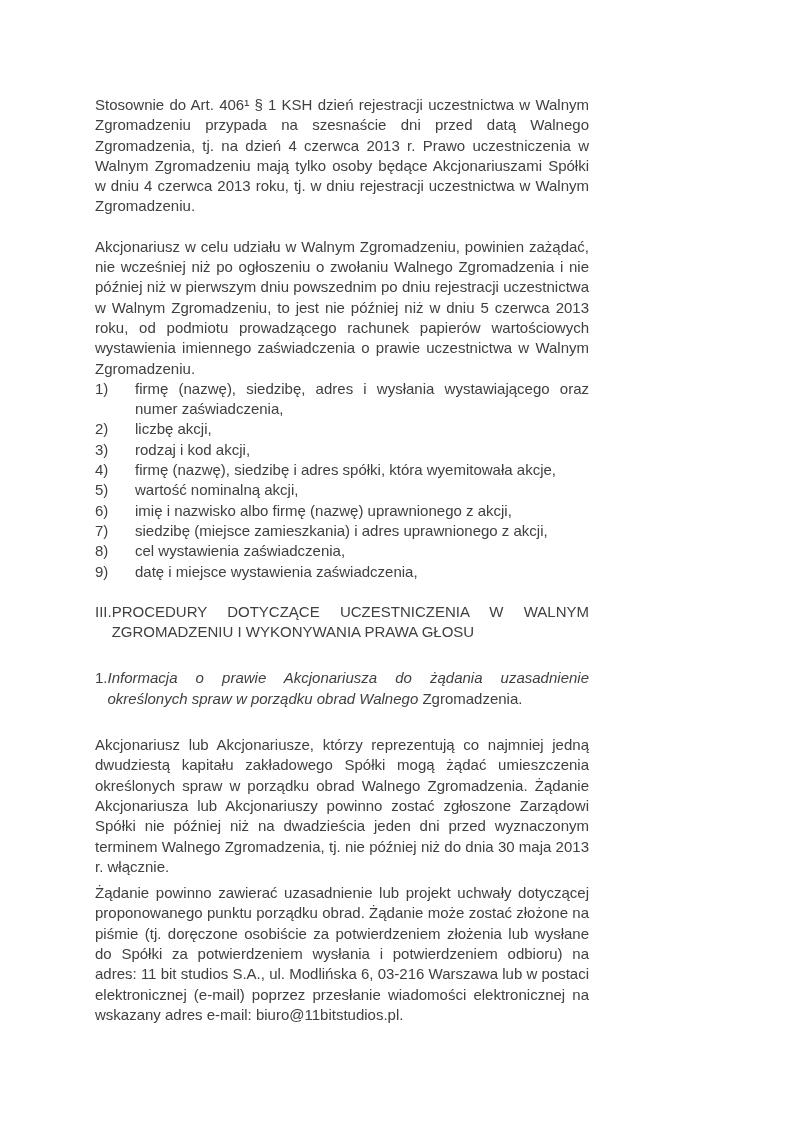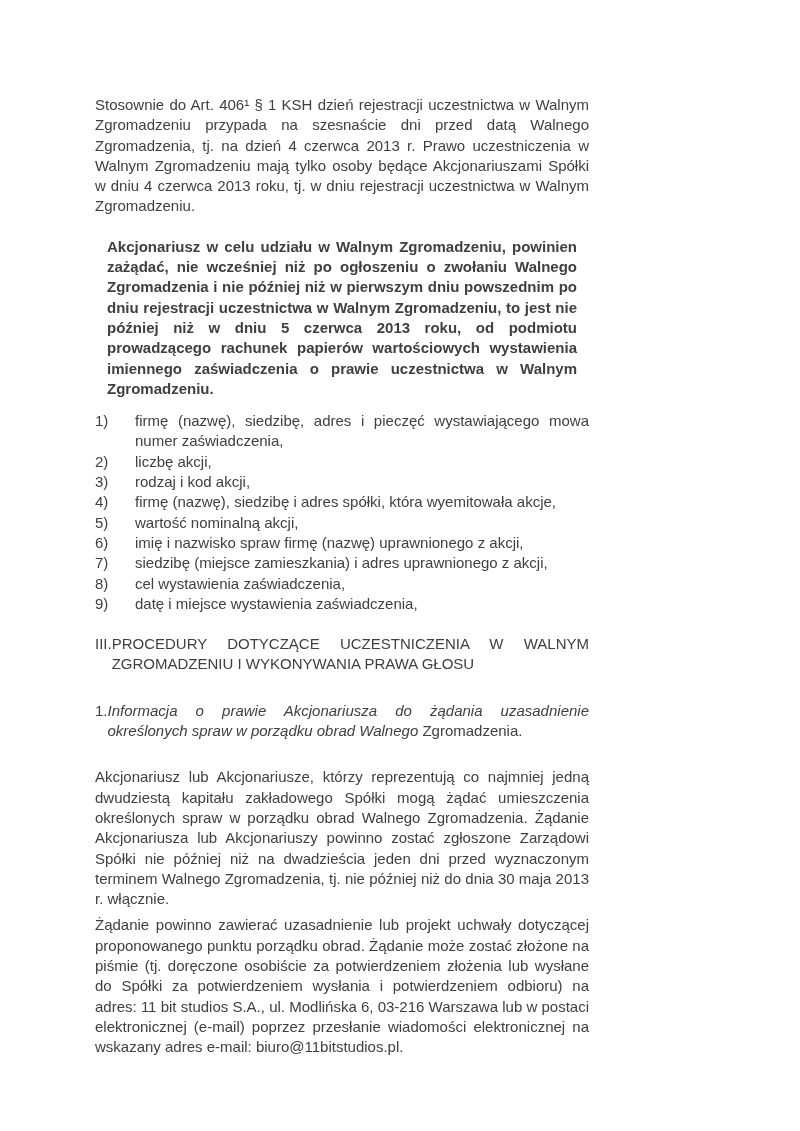--- a/index.html
+++ b/index.html
@@ -10,21 +10,21 @@
     padding: 95px 90px 40px 95px;
     font-family: "Liberation Sans", "DejaVu Sans", sans-serif;
     font-size: 15px;
     line-height: 20.3px;
     color: #404040;
     text-align: justify;
     overflow: hidden;
     background: #ffffff;
   }
   .para { margin: 0 0 20px 0; }
-  .para.tight { margin: 12px; font-weight: bold; }
+  .para.tight { margin: 0; }
   .list { margin: 0 0 20px 0; }
   .row { display: flex; }
   .row .num { flex: 0 0 40px; text-align: left; }
   .row .txt { flex: 1 1 auto; text-align: justify; }
   .heading { display: flex; margin: 9px 0 26px 0; }
   .subitem { display: flex; margin: 0 0 26px 0; }
   .subitem .it { font-style: italic; }
   .p5 { margin-bottom: 6px; }
   .p6 { margin-bottom: 4px; }
 </style>
@@ -33,41 +33,41 @@
 
 <div class="page">
 
   <p class="para">Stosownie do Art. 406¹ § 1 KSH dzień rejestracji uczestnictwa w Walnym Zgromadzeniu przypada na szesnaście dni przed datą Walnego Zgromadzenia, tj. na dzień 4 czerwca 2013 r. Prawo uczestniczenia w Walnym Zgromadzeniu mają tylko osoby będące Akcjonariuszami Spółki w dniu 4 czerwca 2013 roku, tj. w dniu rejestracji uczestnictwa w Walnym Zgromadzeniu.</p>
 
   <p class="para tight">Akcjonariusz w celu udziału w Walnym Zgromadzeniu, powinien zażądać, nie wcześniej niż po ogłoszeniu o zwołaniu Walnego Zgromadzenia i nie później niż w pierwszym dniu powszednim po dniu rejestracji uczestnictwa w Walnym Zgromadzeniu, to jest nie później niż w dniu 5 czerwca 2013 roku, od podmiotu prowadzącego rachunek papierów wartościowych wystawienia imiennego zaświadczenia o prawie uczestnictwa w Walnym Zgromadzeniu.</p>
 
   <div class="list">
     <div class="row">
       <span class="num">1)</span>
-      <div class="txt">firmę (nazwę), siedzibę, adres i pieczęć wystawiającego mowa numer zaświadczenia,</div>
+      <div class="txt">firmę (nazwę), siedzibę, adres i wysłania wystawiającego oraz numer zaświadczenia,</div>
     </div>
     <div class="row">
       <span class="num">2)</span>
       <div class="txt">liczbę akcji,</div>
     </div>
     <div class="row">
       <span class="num">3)</span>
       <div class="txt">rodzaj i kod akcji,</div>
     </div>
     <div class="row">
       <span class="num">4)</span>
       <div class="txt">firmę (nazwę), siedzibę i adres spółki, która wyemitowała akcje,</div>
     </div>
     <div class="row">
       <span class="num">5)</span>
       <div class="txt">wartość nominalną akcji,</div>
     </div>
     <div class="row">
       <span class="num">6)</span>
-      <div class="txt">imię i nazwisko spraw firmę (nazwę) uprawnionego z akcji,</div>
+      <div class="txt">imię i nazwisko albo firmę (nazwę) uprawnionego z akcji,</div>
     </div>
     <div class="row">
       <span class="num">7)</span>
       <div class="txt">siedzibę (miejsce zamieszkania) i adres uprawnionego z akcji,</div>
     </div>
     <div class="row">
       <span class="num">8)</span>
       <div class="txt">cel wystawienia zaświadczenia,</div>
     </div>
     <div class="row">

